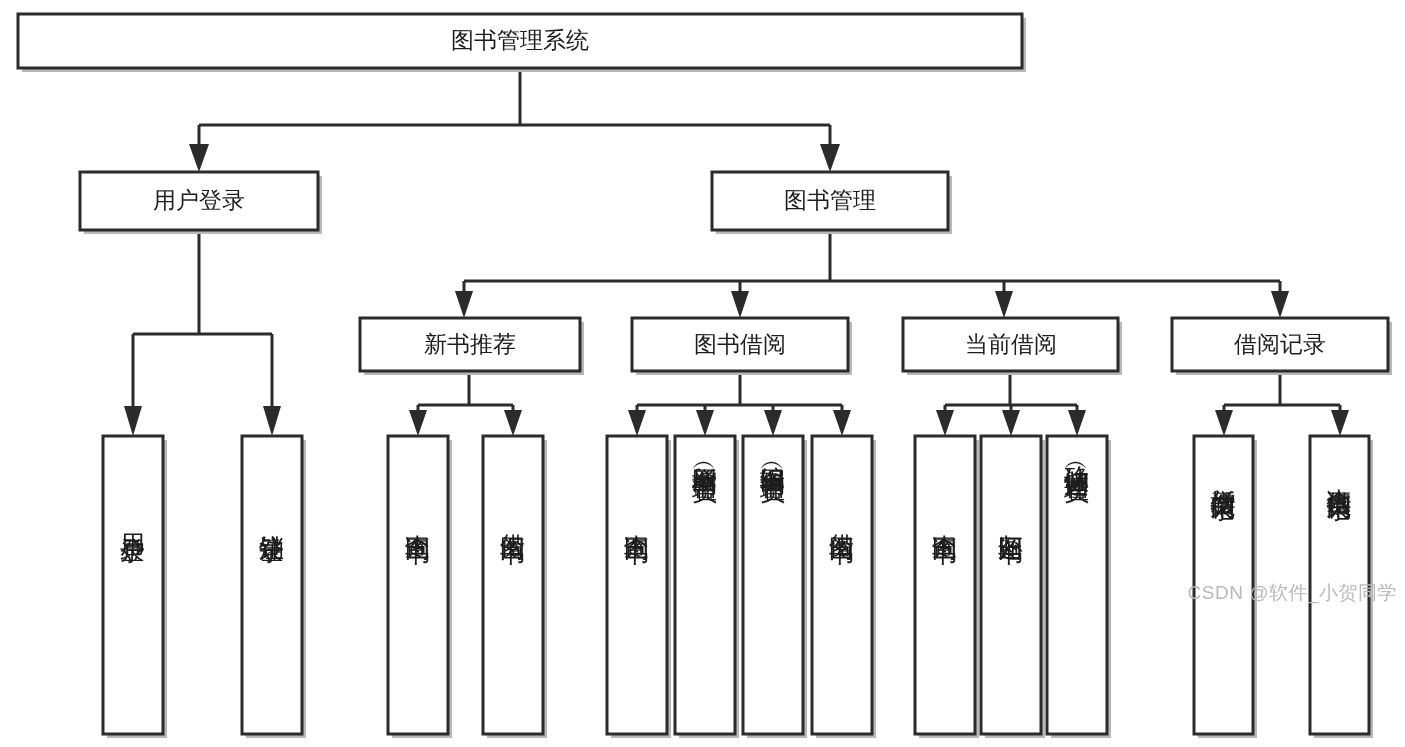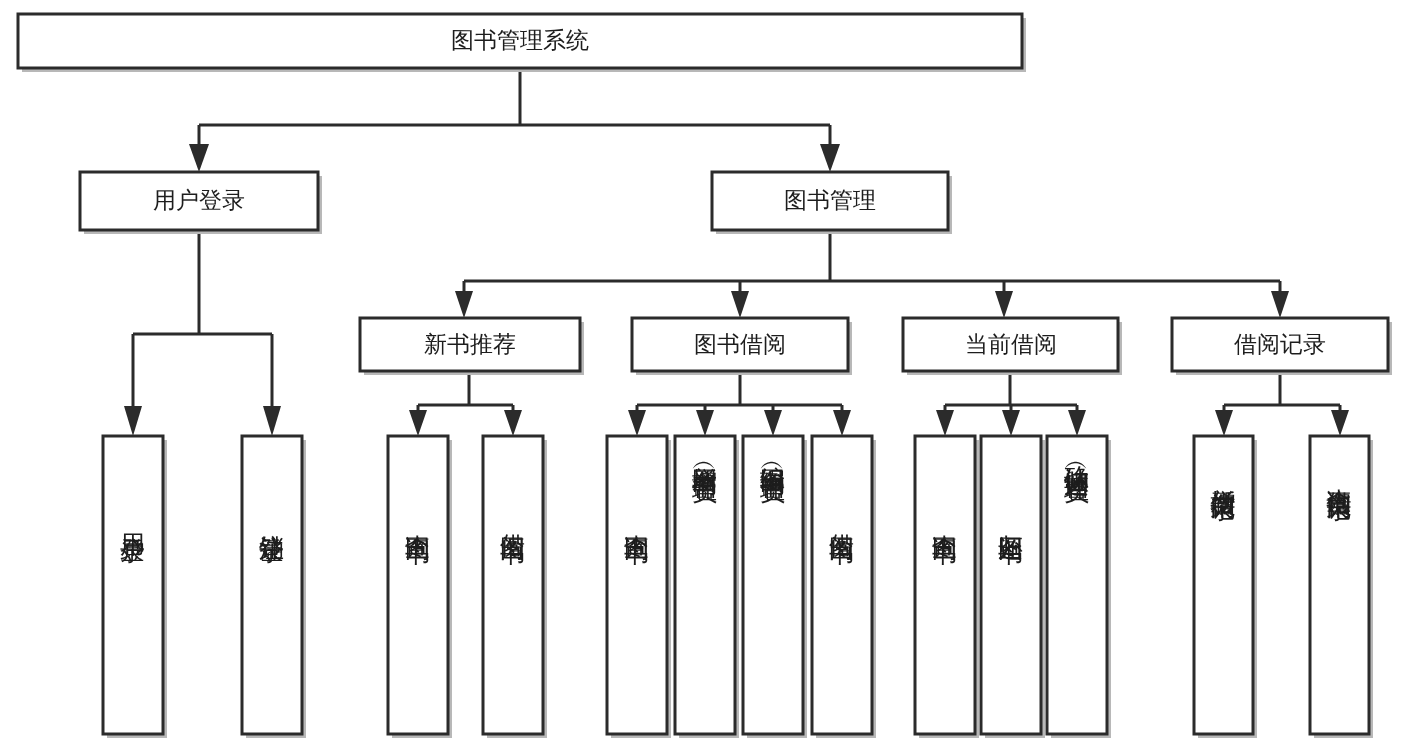--- a/index.html
+++ b/index.html
@@ -298,14 +298,15 @@
     <span class="node-label-v">确认归还（管理员）</span>
   </div>
 
   <div class="node-label-v-wrap" style="left:1194px; top:436px; width:59px; height:298px; padding-top:32px;">
     <span class="node-label-v">新增借阅记录</span>
   </div>
   <div class="node-label-v-wrap" style="left:1310px; top:436px; width:59px; height:298px; padding-top:32px;">
     <span class="node-label-v">查询借阅记录</span>
   </div>
 
+  <div class="watermark">CSDN @软件_小贺同学</div>
 
 </div>
 
 </body></html>

